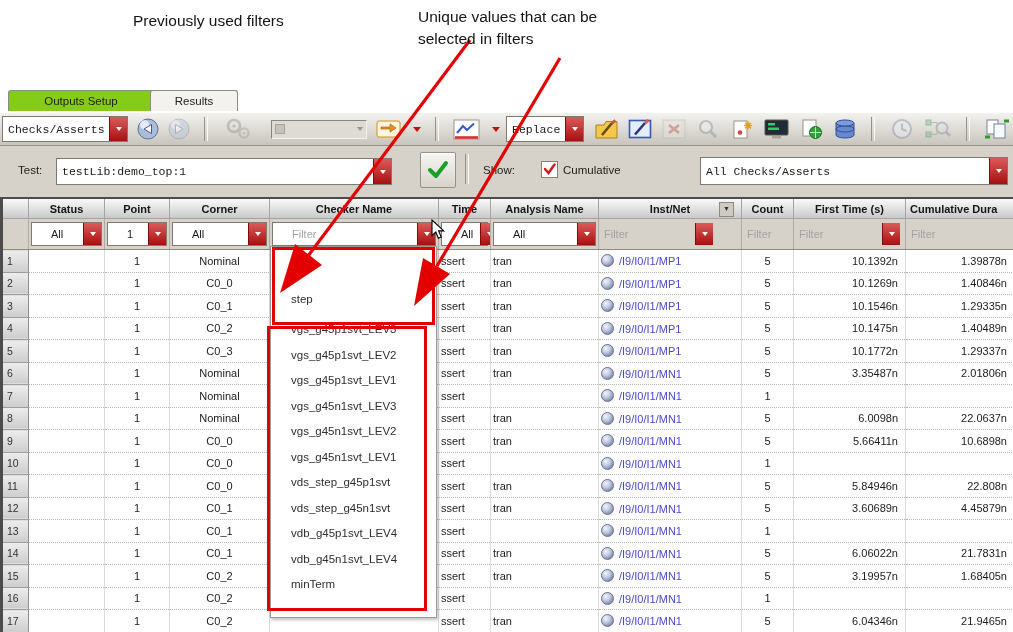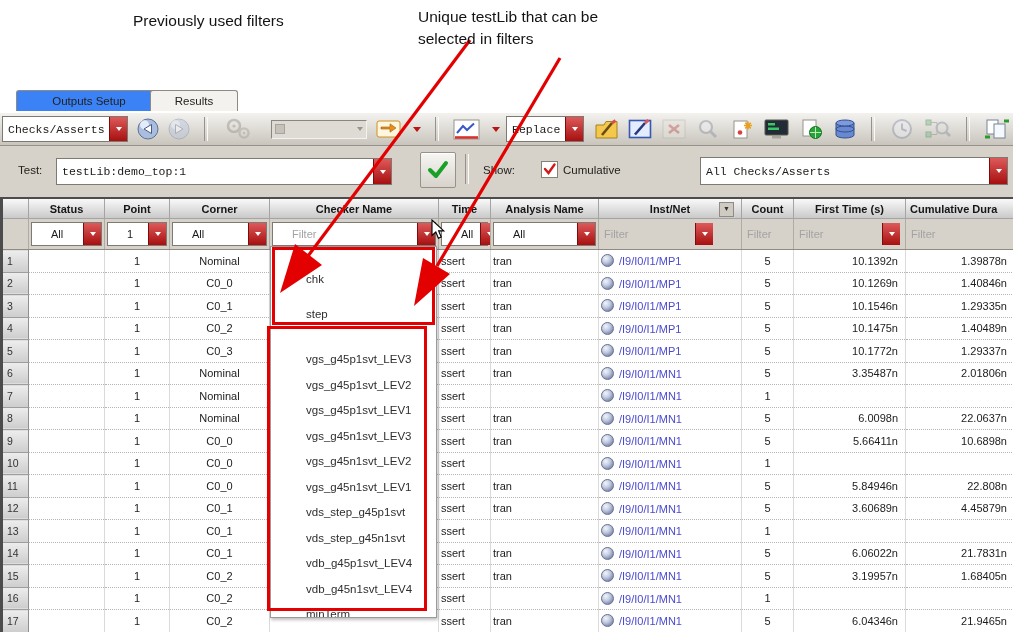--- a/index.html
+++ b/index.html
@@ -10,21 +10,21 @@
   .annot1{left:133px;top:10px;}
   .annot2{left:418px;top:6px;}
   .overlay{position:absolute;left:0;top:0;z-index:50;pointer-events:none;}
   .cursor{position:absolute;left:431px;top:219px;z-index:60;pointer-events:none;}
   
   .app{position:absolute;left:0;top:88px;width:1013px;height:544px;background:#d6d2ca;}
   .tabbar{position:absolute;left:0;top:88px;width:1013px;height:24px;background:#ffffff;}
   .tab{position:absolute;top:2px;height:21px;border:1px solid #8f8b83;border-bottom:none;
        border-radius:3px 3px 0 0;font-size:11.5px;color:#24221e;display:flex;align-items:center;
        justify-content:center;box-sizing:border-box;}
-  .tab-inactive{left:16px;width:146px;background:#3b82f6;}
+  .tab-inactive{left:8px;width:146px;background:#84cc16;}
   .tab-active{left:150px;width:88px;background:#f4f2ee;}
   .toolbar{position:absolute;left:0;top:112px;width:1013px;height:34px;box-sizing:border-box;
            background:linear-gradient(#f3f2ef,#c9c5bd);border-top:1px solid #fff;
            border-bottom:1px solid #96918a;display:flex;align-items:center;padding:0 2px;}
   .testbar{position:absolute;left:0;top:147px;width:1013px;height:50px;background:#d6d2ca;
            border-bottom:1px solid #b3afa6;}
   .label{font-size:11.5px;color:#23211d;}
   
   .combo{display:inline-flex;align-items:stretch;background:#fff;border:1px solid #7d7a73;
          box-sizing:border-box;font-family:Liberation Mono, monospace;}
@@ -82,37 +82,37 @@
         overflow:hidden;white-space:nowrap;}
   .fplain{display:flex;align-items:center;height:30px;padding:0 5px;justify-content:space-between;}
   .ph{color:#a3a3a3;font-size:11px;}
   .sortbtn{position:absolute;right:7px;top:3px;width:13px;height:13px;background:#cfcbc3;
         border:1px solid #8f8b83;font-size:7px;line-height:12px;color:#333;text-align:center;}
   .thpad{display:flex;align-items:center;justify-content:center;height:100%;}
   
   .popup{position:absolute;left:270px;top:246px;width:167px;height:372px;background:#fff;
         border:1px solid #9a9a9a;box-sizing:border-box;overflow:hidden;z-index:10;
         box-shadow:1px 2px 3px rgba(0,0,0,.25);}
-  .popup ul{list-style:none;margin:15px;padding:0;}
+  .popup ul{list-style:none;margin:0;padding:0;}
   .fp-recent{padding-top:6px;}
   .fp-recent li{height:35px;line-height:35px;}
   .fp-values li{height:25.5px;line-height:25.5px;}
   .popup li{padding-left:20px;font-size:11.5px;color:#2e2e2e;white-space:nowrap;overflow:hidden;}
   .redbox{position:absolute;border:3px solid #e20000;box-sizing:border-box;z-index:40;pointer-events:none;}
   .redbox1{left:272px;top:247px;width:163px;height:78px;}
   .redbox2{left:267px;top:326px;width:160px;height:285px;}
 </style>
 </head>
 <body>
 
 <div class="page">
 
   <div class="annot annot1">Previously used filters</div>
   <div class="annot annot2">
-    <div>Unique testLib that can be</div>
+    <div>Unique values that can be</div>
     <div>selected in filters</div>
   </div>
 
   <div class="app"></div>
 
   <div class="tabbar">
     <div class="tab tab-inactive">
       <span>Outputs Setup</span>
     </div>
     <div class="tab tab-active">

